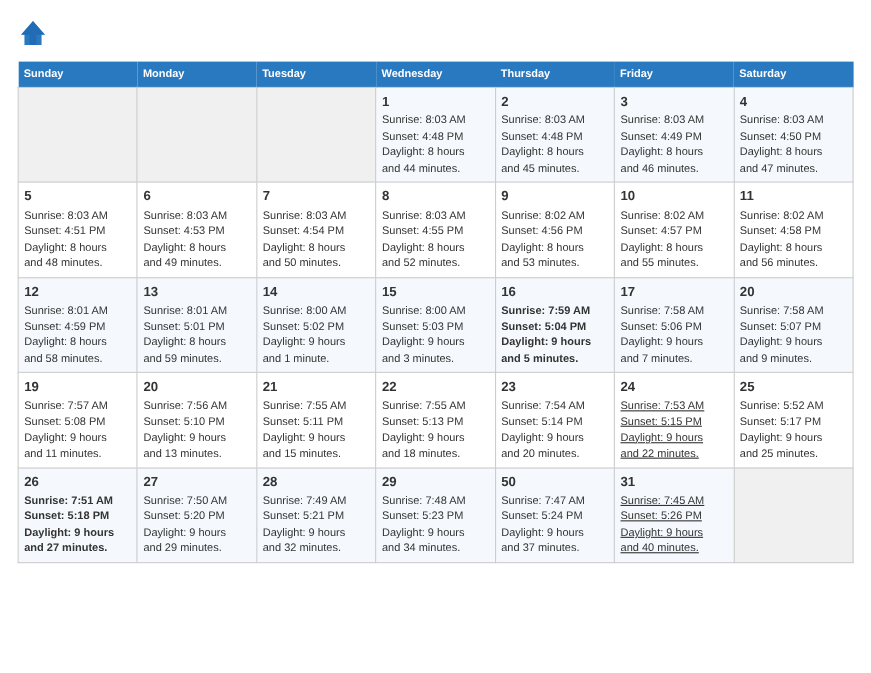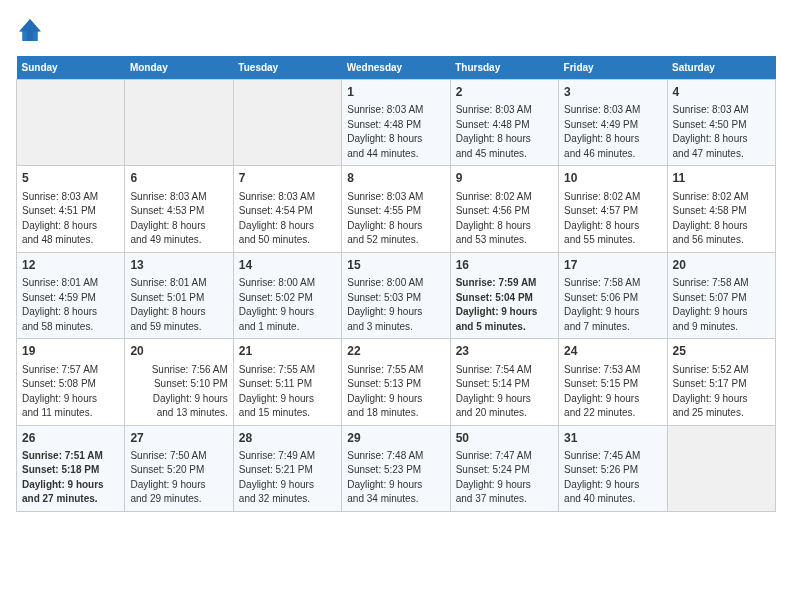--- a/index.html
+++ b/index.html
@@ -258,21 +258,21 @@
       <tr>
         <td>
           <span class="day-num">19</span>
           <div class="day-info" style="white-space: pre-line;">Sunrise: 7:57 AM
 Sunset: 5:08 PM
 Daylight: 9 hours
 and 11 minutes.</div>
         </td>
         <td>
           <span class="day-num">20</span>
-          <div class="day-info" style="white-space: pre-line; text-align: right;">Sunrise: 7:56 AM
+          <div class="day-info" style="white-space: pre-line;">Sunrise: 7:56 AM
 Sunset: 5:10 PM
 Daylight: 9 hours
 and 13 minutes.</div>
         </td>
         <td>
           <span class="day-num">21</span>
           <div class="day-info" style="white-space: pre-line;">Sunrise: 7:55 AM
 Sunset: 5:11 PM
 Daylight: 9 hours
 and 15 minutes.</div>
@@ -286,21 +286,21 @@
         </td>
         <td>
           <span class="day-num">23</span>
           <div class="day-info" style="white-space: pre-line;">Sunrise: 7:54 AM
 Sunset: 5:14 PM
 Daylight: 9 hours
 and 20 minutes.</div>
         </td>
         <td>
           <span class="day-num">24</span>
-          <div class="day-info" style="white-space: pre-line;">Sunrise: 7:53 AM
+          <div class="day-info" style="white-space: pre-line; text-decoration: underline;">Sunrise: 7:53 AM
 Sunset: 5:15 PM
 Daylight: 9 hours
 and 22 minutes.</div>
         </td>
         <td>
           <span class="day-num">25</span>
           <div class="day-info" style="white-space: pre-line;">Sunrise: 5:52 AM
 Sunset: 5:17 PM
 Daylight: 9 hours
 and 25 minutes.</div>
@@ -337,21 +337,21 @@
         </td>
         <td>
           <span class="day-num">50</span>
           <div class="day-info" style="white-space: pre-line;">Sunrise: 7:47 AM
 Sunset: 5:24 PM
 Daylight: 9 hours
 and 37 minutes.</div>
         </td>
         <td>
           <span class="day-num">31</span>
-          <div class="day-info" style="white-space: pre-line;">Sunrise: 7:45 AM
+          <div class="day-info" style="white-space: pre-line; text-decoration: underline;">Sunrise: 7:45 AM
 Sunset: 5:26 PM
 Daylight: 9 hours
 and 40 minutes.</div>
         </td>
         <td class="empty"></td>
       </tr>
     </tbody>
 </table>
 
 </body></html>

